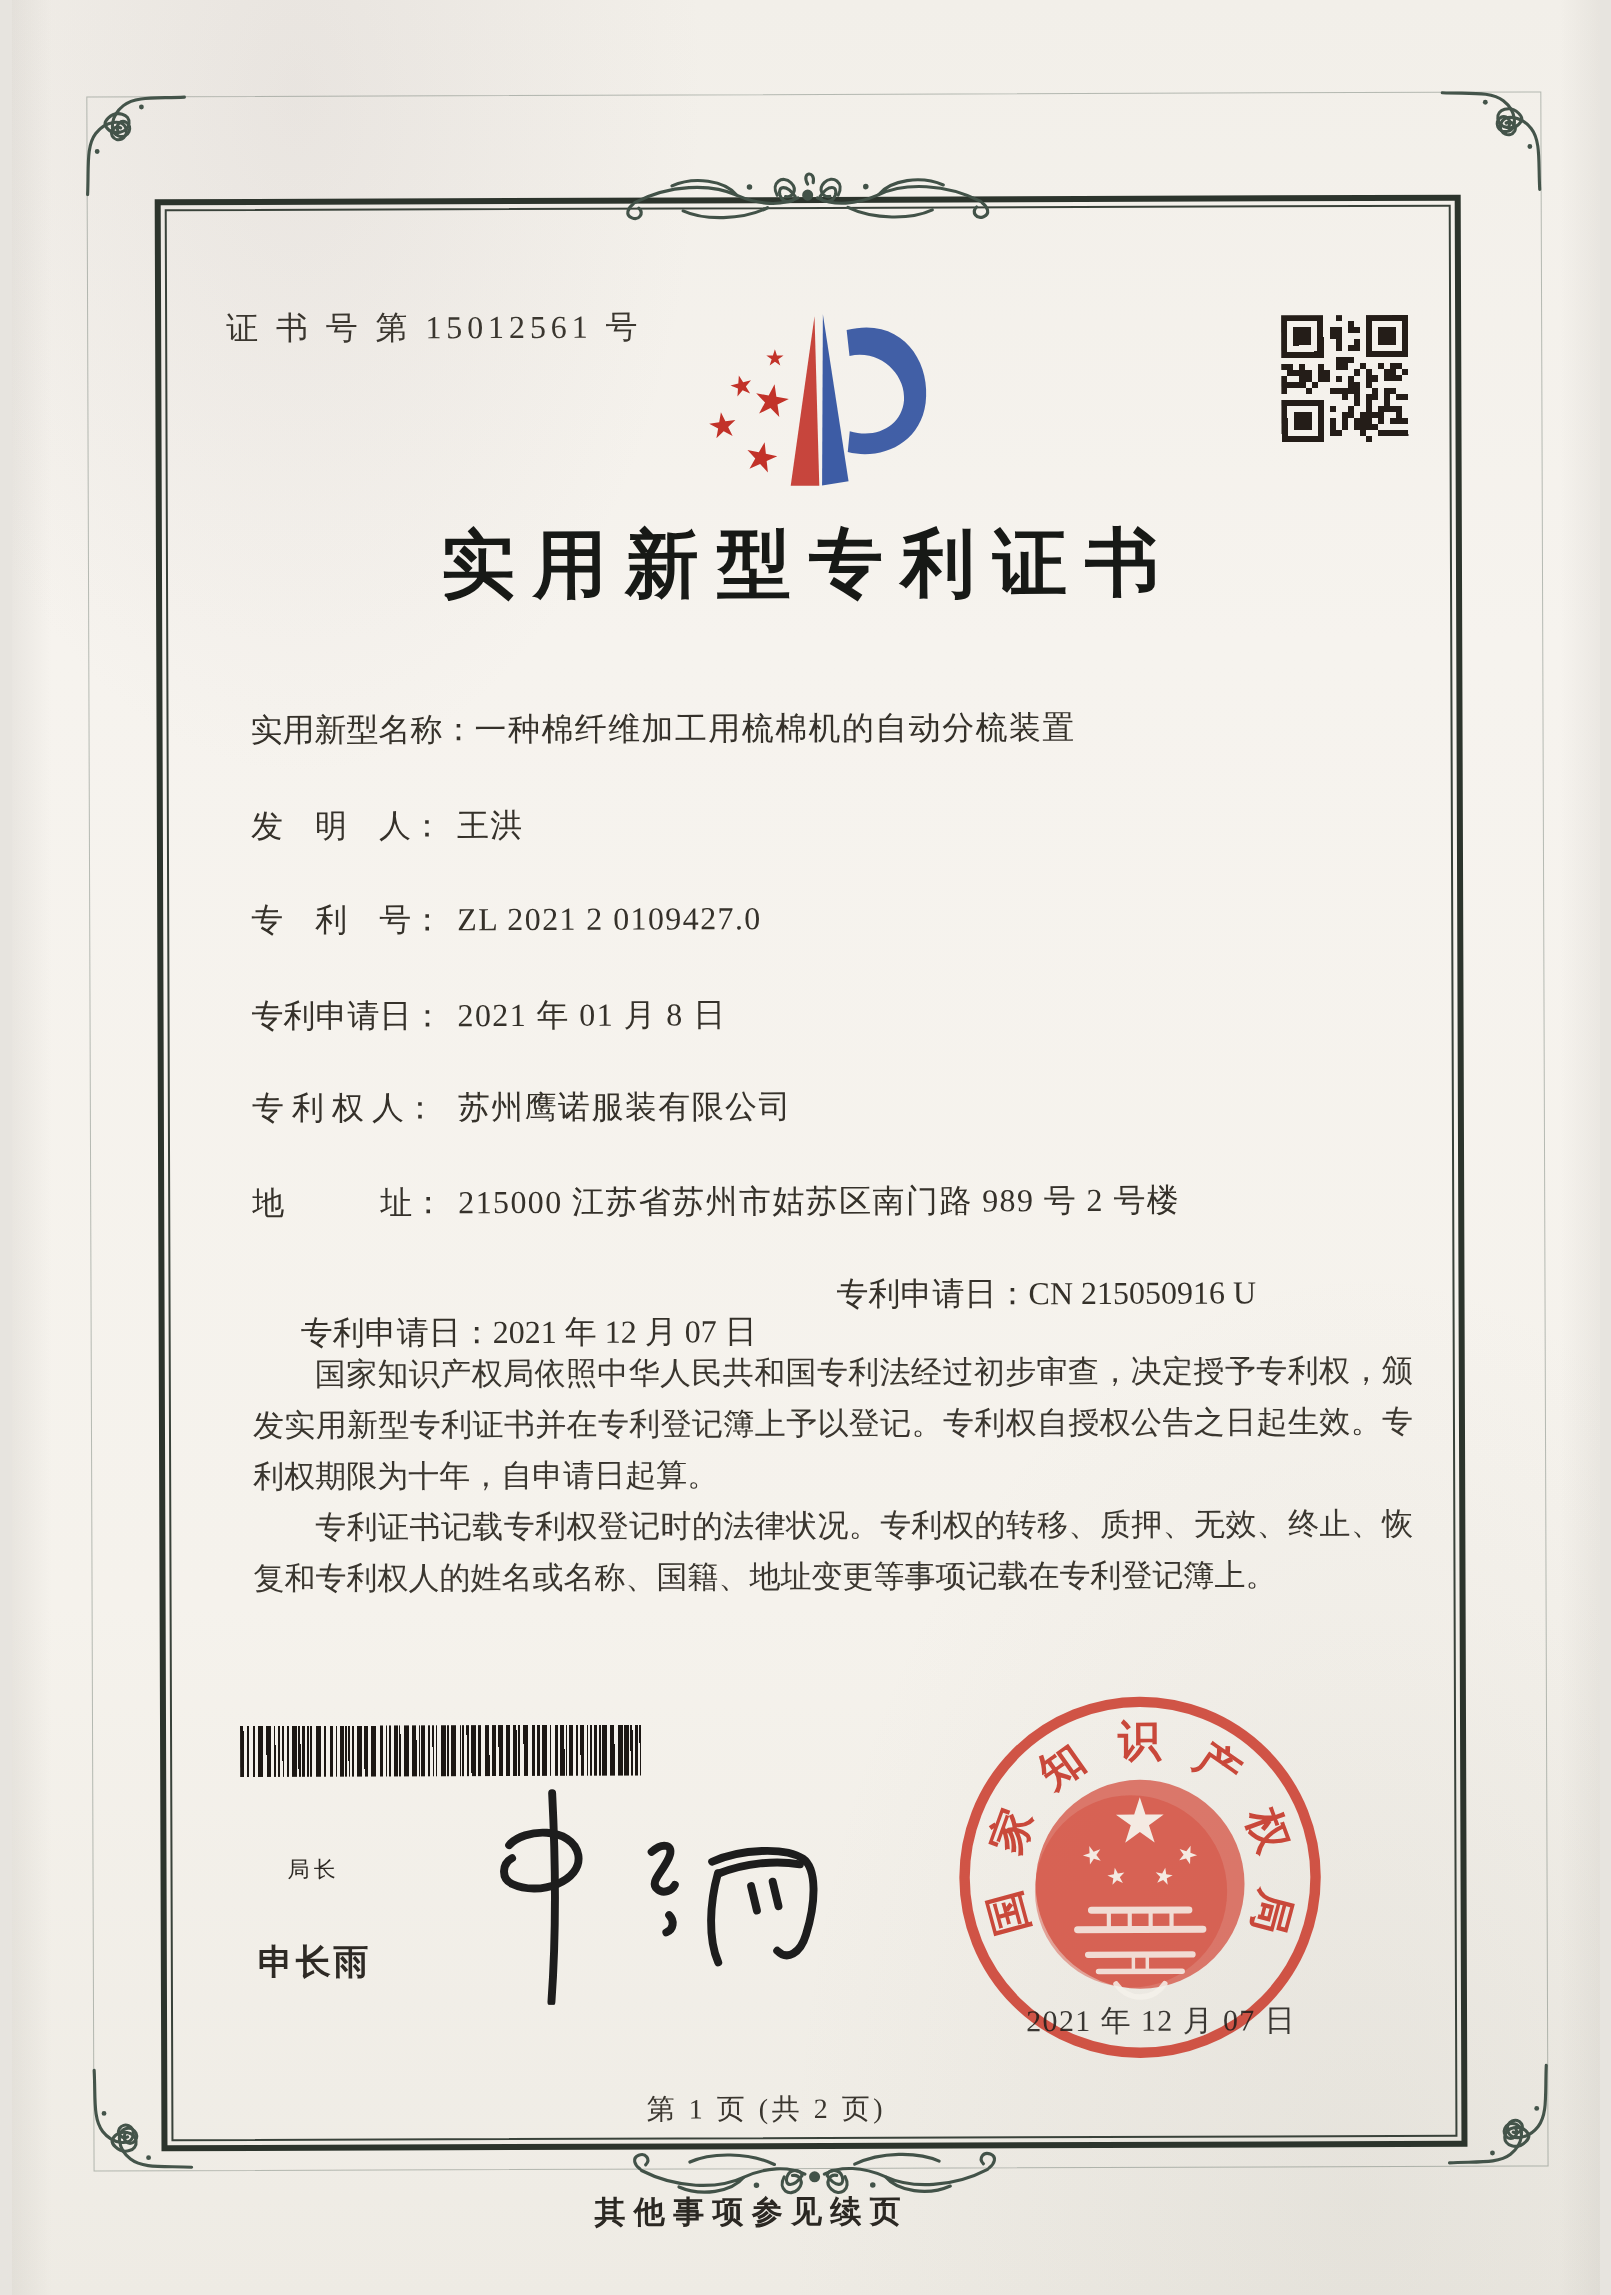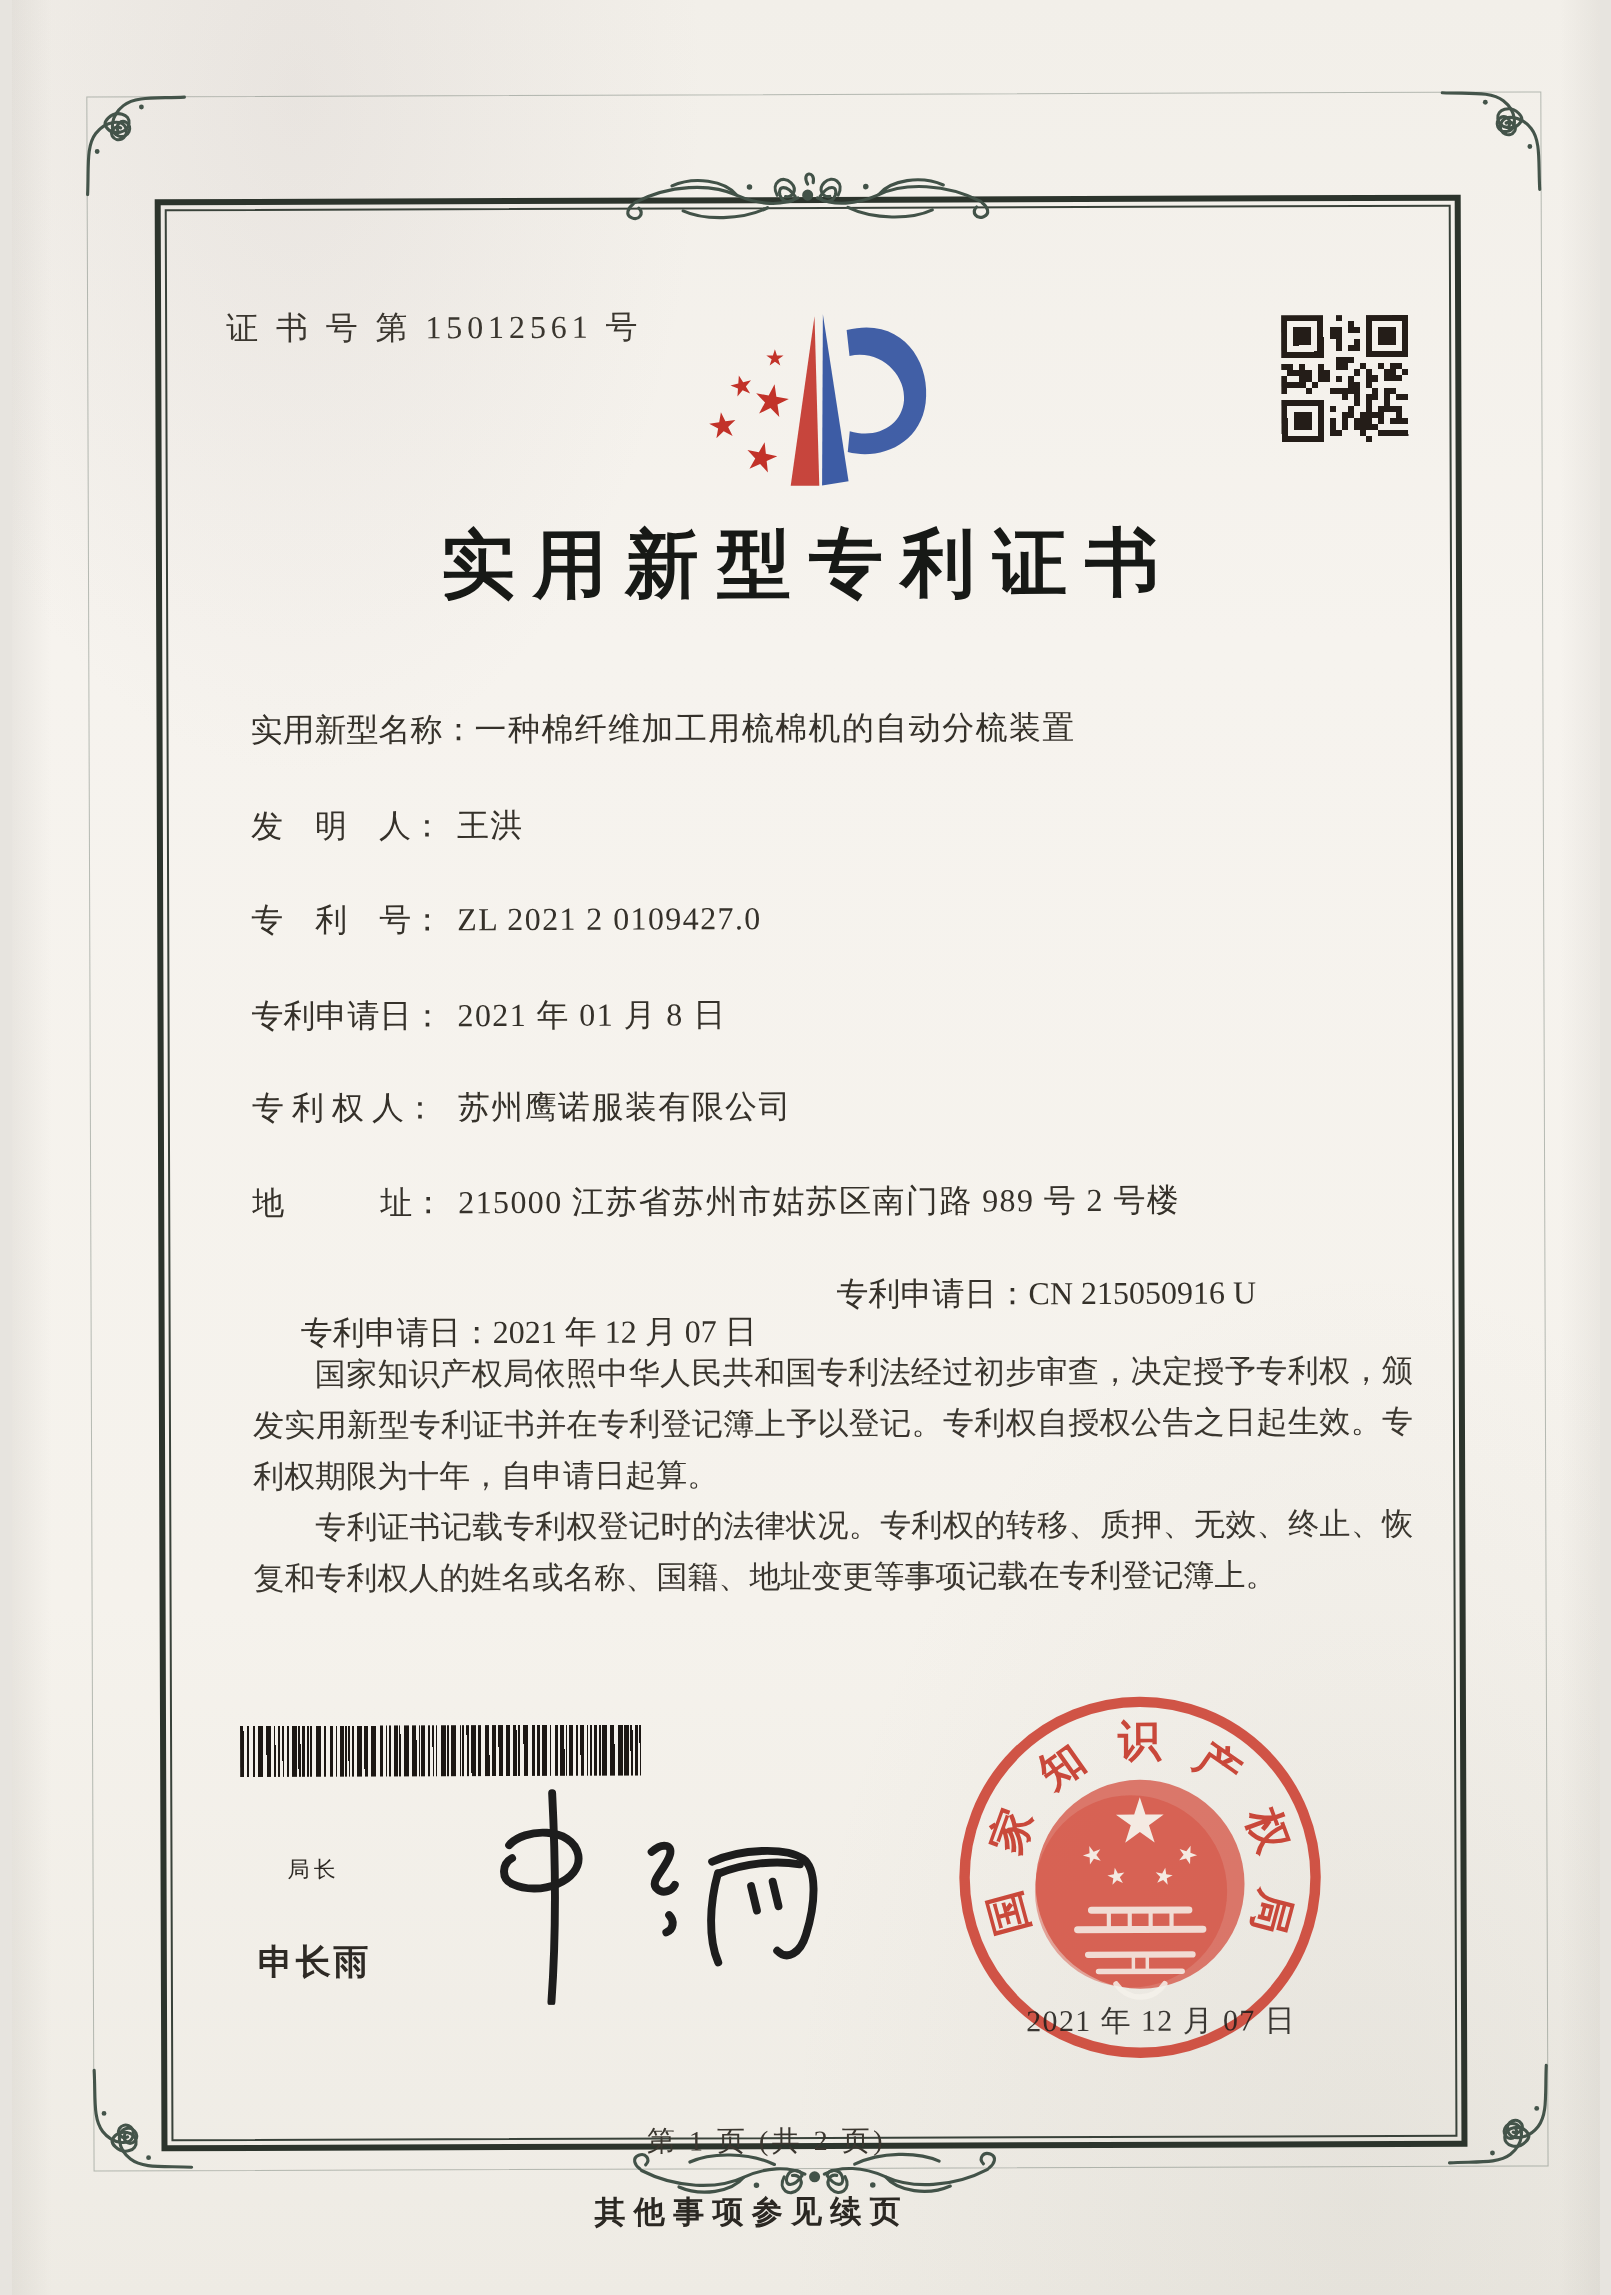--- a/index.html
+++ b/index.html
@@ -75,21 +75,21 @@
   
   .seal{position:absolute;left:934px;top:1687px;width:383px;height:383px;mix-blend-mode:multiply;}
   .seal svg{width:100%;height:100%;}
   .seal-date{
     position:absolute;left:979px;top:2002px;width:334px;text-align:center;
     font-size:30px;color:rgba(32,30,26,0.88);letter-spacing:1.4px;white-space:pre;
   }
   
   .page-indicator{
     position:absolute;left:751px;top:2090px;transform:translateX(-50%);
-    font-size:28px;letter-spacing:3.5px;color:#3a362f;white-space:pre;margin-top:32px;
+    font-size:28px;letter-spacing:3.5px;color:#3a362f;white-space:pre;
   }
   .continuation{
     position:absolute;left:736px;top:2191px;transform:translateX(-50%);
     font-size:31px;font-weight:bold;letter-spacing:8.3px;color:#2b2823;white-space:pre;
   }
 </style>
 </head>
 <body>
 
 <div class="paper">

